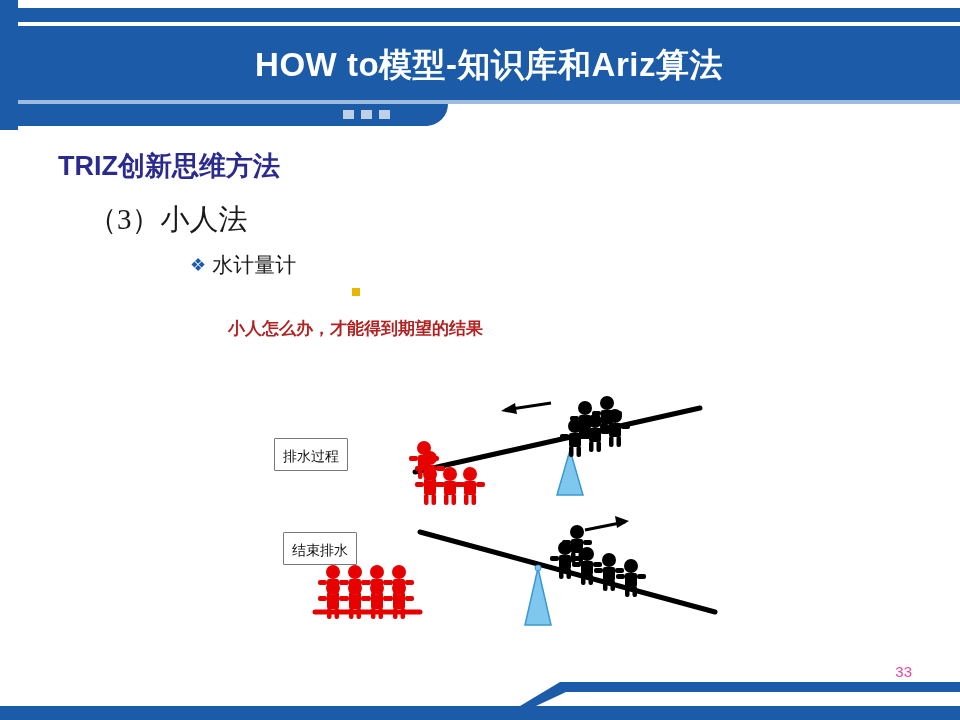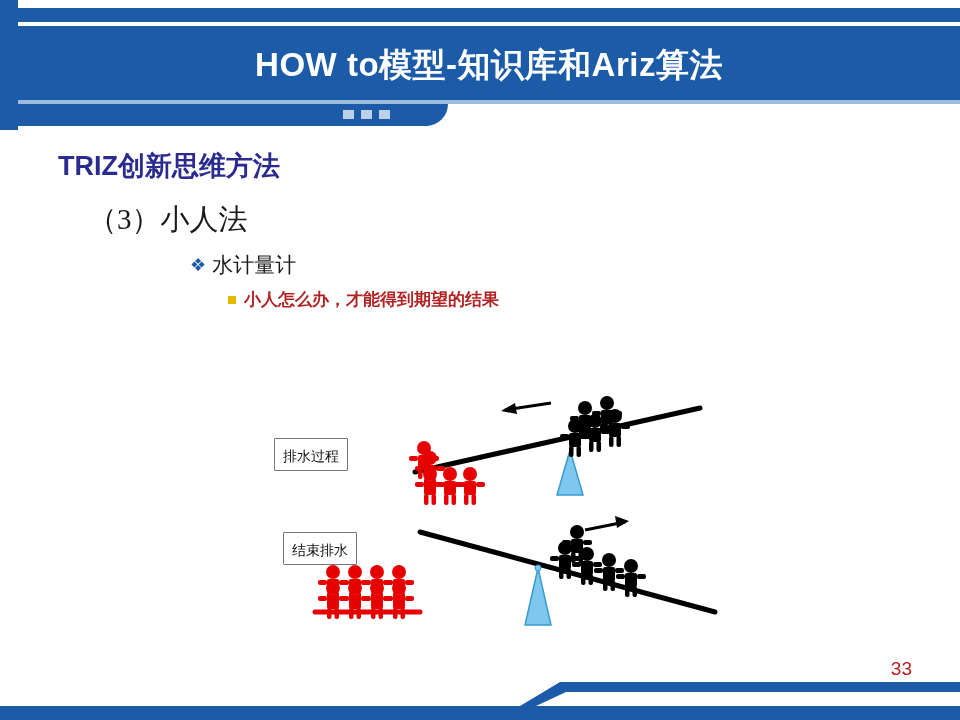--- a/index.html
+++ b/index.html
@@ -146,22 +146,23 @@
   }
   .level3 {
     position: absolute;
     left: 228px;
     font-size: 17px;
     color: #b22222;
     font-family: "Liberation Serif", serif;
     white-space: nowrap;
     display: flex;
     align-items: center;
-    gap: 8px;
+    gap: 21px;
     font-weight: bold;
+    flex-direction: column;
   }
   .level3.l3a { top: 288px; }
   .level3.l3b { top: 318px; }
   .sq-bullet {
     display: inline-block;
     width: 8px;
     height: 8px;
     background: #e8b800;
     flex: none;
   }
@@ -193,22 +194,22 @@
     position: absolute;
     left: 0;
     bottom: 0;
     width: 960px;
     height: 48px;
   }
   .page-number {
     position: absolute;
     right: 48px;
     bottom: 40px;
-    font-size: 19px;
-    color: #b91c1c;
+    font-size: 15px;
+    color: #ec4899;
     font-family: "Liberation Sans", sans-serif;
   }
 </style>
 </head>
 <body>
 
 <div class="slide">
 
   <div class="header-wrap">
     <div class="header-leftbar"></div>

